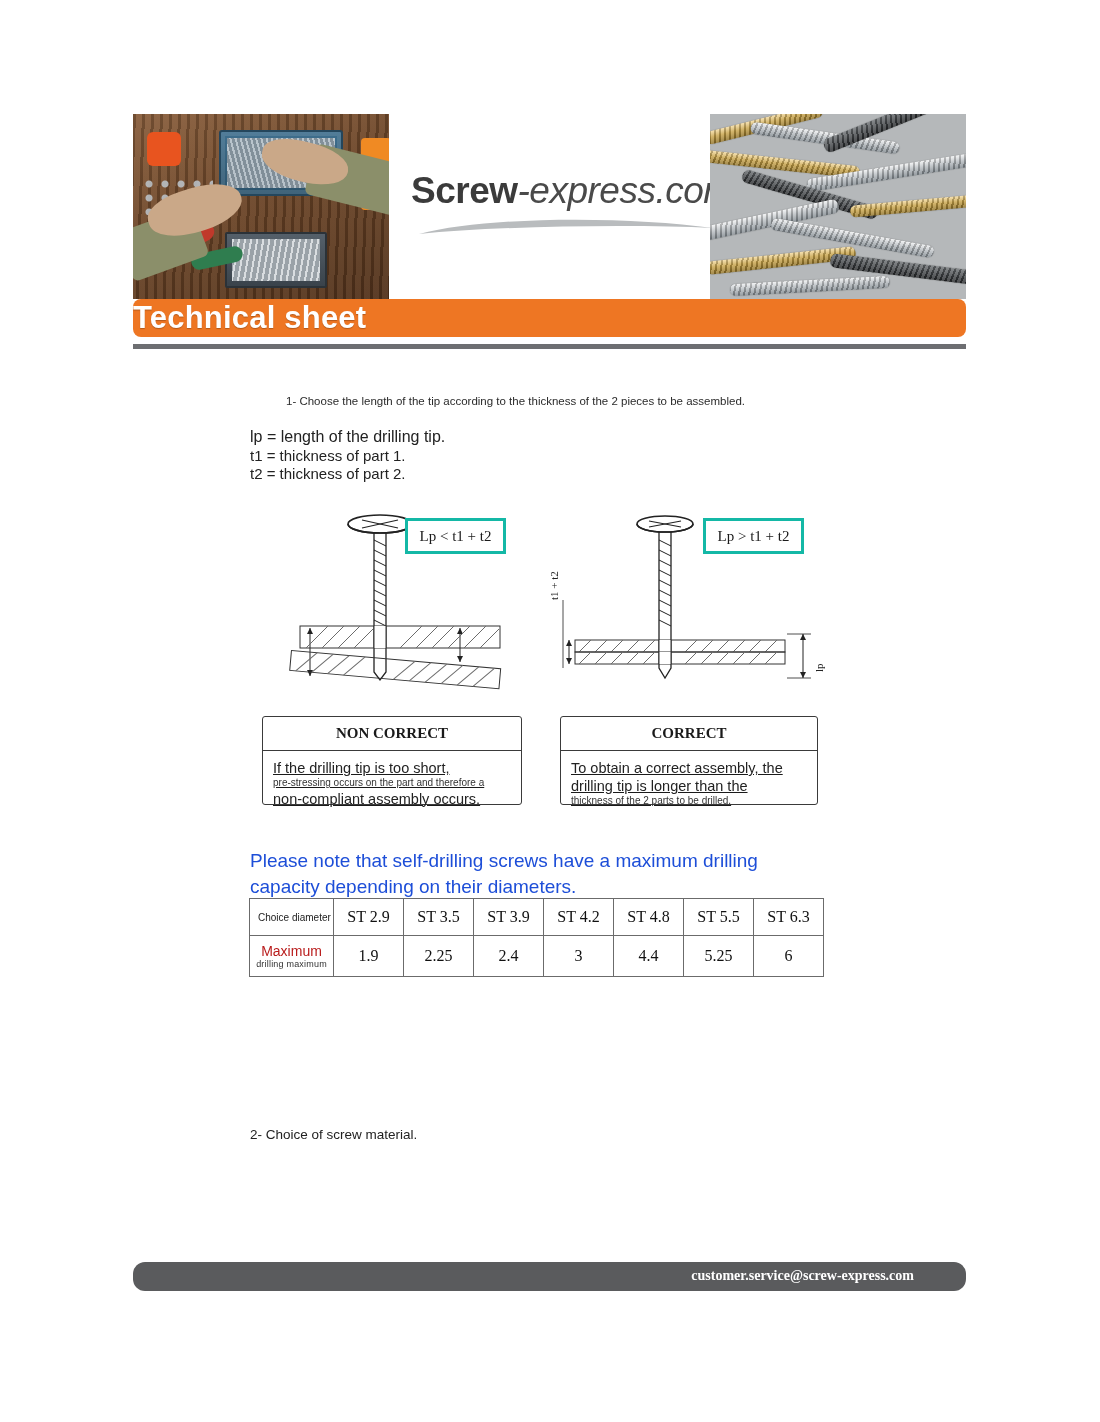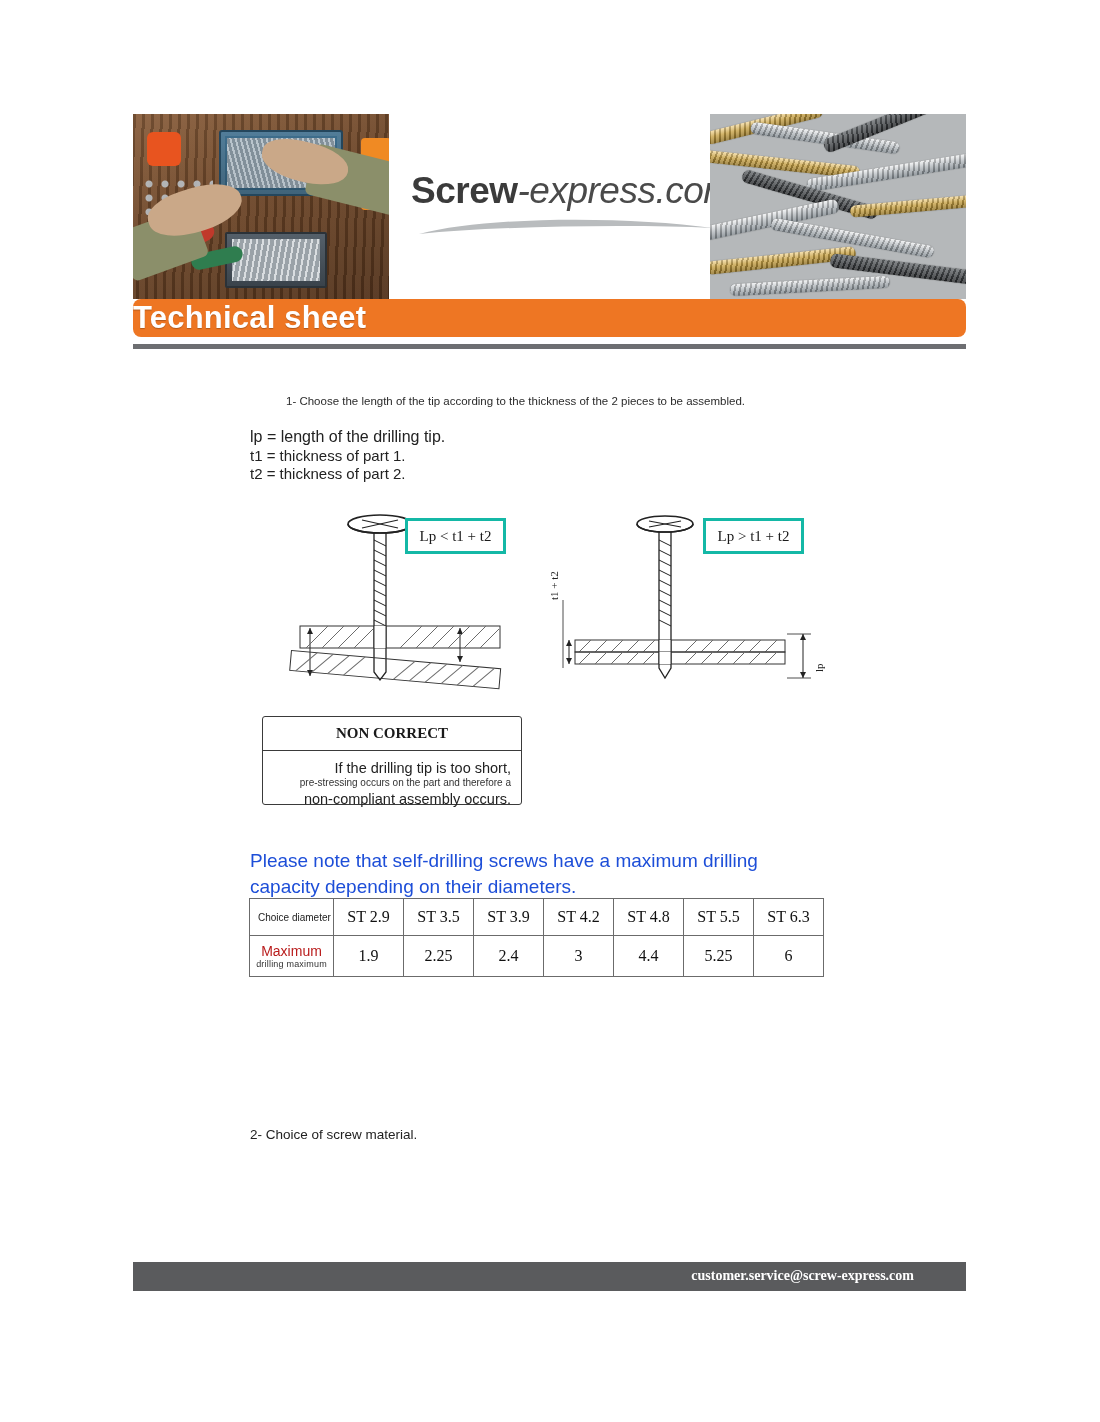--- a/index.html
+++ b/index.html
@@ -136,21 +136,21 @@
     display:flex;align-items:center;justify-content:center;
   }
   .note-box{
     position:absolute;border:1px solid #3a3a3a;background:#fff;border-radius:3px;
   }
   .note-title{
     font-family:"Liberation Serif", serif;font-weight:700;font-size:15px;
     text-align:center;padding-top:8px;
   }
   .note-div{height:1px;background:#3a3a3a;margin-top:8px;}
-  .note-body{padding:8px 10px 8px;text-align:right;line-height:1.25;}
+  .note-body{padding:8px 10px 8px;text-align:left;line-height:1.25;text-decoration:underline;}
   .note-body .big{font-size:14.5px;color:#222;}
   .note-body .small{font-size:10px;color:#333;}
 
   
   .note-text{
     position:absolute;left:250px;top:848px;width:560px;font-size:19px;color:#1d4ed8;line-height:1.35;
   }
   table.cap{
     position:absolute;left:249px;top:898px;border-collapse:collapse;background:#fff;
   }
@@ -168,21 +168,21 @@
   table.cap td.hd2 .l1{font-size:14px;color:#b91c1c;}
   table.cap td.hd2 .l2{font-size:9px;color:#333;letter-spacing:.2px;}
   table.cap td.val{width:67px;}
 
   .line-2{
     position:absolute;left:250px;top:1127px;font-size:13.5px;color:#222;
   }
 
   
   .footer{
-    position:absolute;left:133px;top:1262px;width:833px;height:29px;background:#5a5b5d;
+    position:absolute;left:133px;top:1262px;width:833px;height:29px;background:#5a5b5d;border-radius:12px;
   }
   .footer .mail{
     position:absolute;right:52px;top:6px;color:#fff;font-size:14px;font-weight:700;
     font-family:"Liberation Serif", serif;
   }
 </style>
 </head>
 <body>
 
 <div class="page">
@@ -398,20 +398,29 @@
     <div class="note-box" style="left:12px;top:216px;width:258px;height:87px;">
       <div class="note-title">NON CORRECT</div>
       <div class="note-div"></div>
       <div class="note-body">
         <div class="big">If the drilling tip is too short,</div>
         <div class="small">pre-stressing occurs on the part and therefore a</div>
         <div class="big">non-compliant assembly occurs.</div>
       </div>
     </div>
 
+    <div class="note-box" style="left:310px;top:216px;width:256px;height:87px;">
+      <div class="note-title">CORRECT</div>
+      <div class="note-div"></div>
+      <div class="note-body">
+        <div class="big">To obtain a correct assembly, the</div>
+        <div class="big">drilling tip is longer than the</div>
+        <div class="small">thickness of the 2 parts to be drilled.</div>
+      </div>
+    </div>
   </div>
 
   <div class="note-text">Please note that self-drilling screws have a maximum drilling capacity depending on their diameters.</div>
 
   <table class="cap">
     <tbody>
         <tr>
       <td class="hd">Choice diameter</td>
       <td class="val">ST 2.9</td>
       <td class="val">ST 3.5</td>

